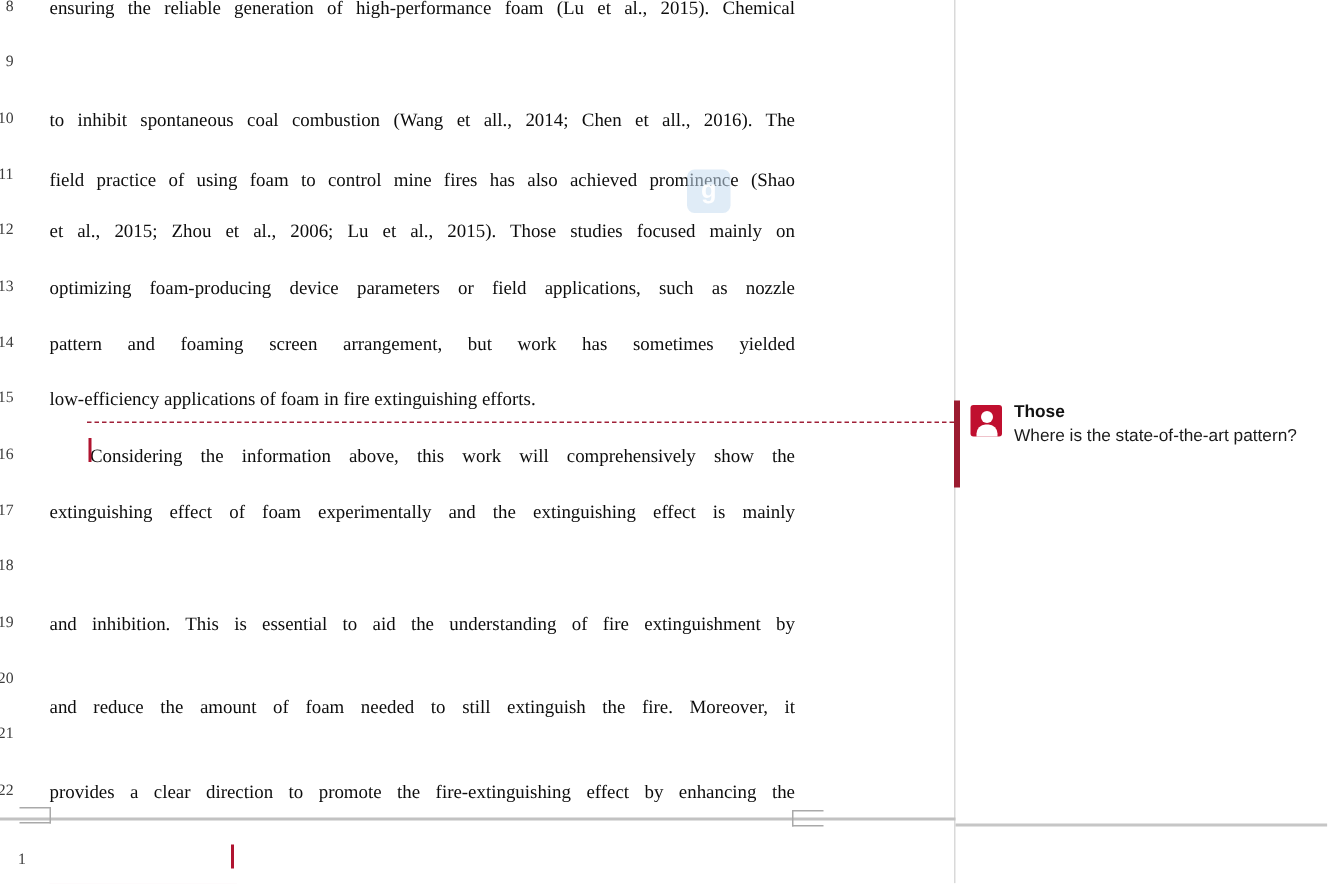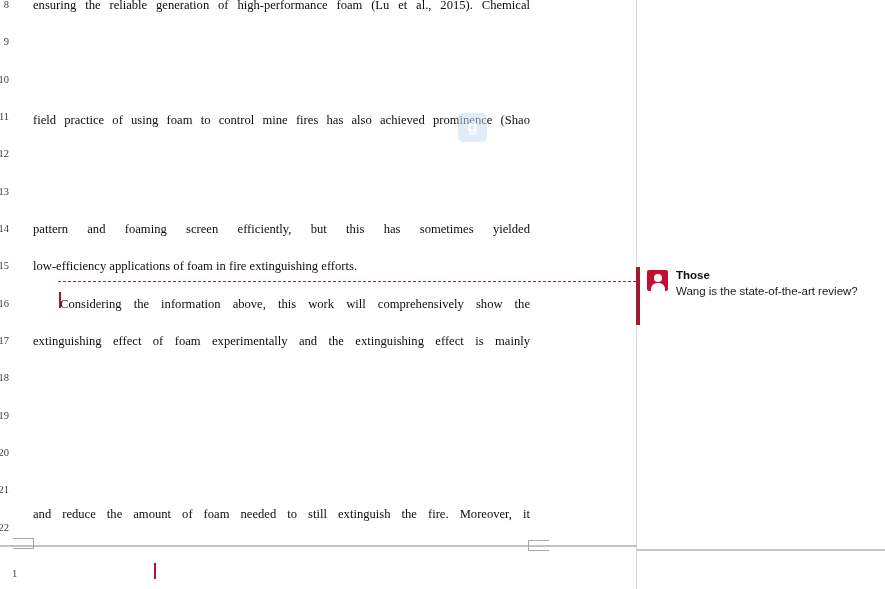--- a/index.html
+++ b/index.html
@@ -201,46 +201,51 @@
   <div class="lnum" style="top:293.7px">16</div>
   <div class="lnum" style="top:331px">17</div>
   <div class="lnum" style="top:368.3px">18</div>
   <div class="lnum" style="top:405.7px">19</div>
   <div class="lnum" style="top:443px">20</div>
   <div class="lnum" style="top:480.3px">21</div>
   <div class="lnum" style="top:517.7px">22</div>
   <div class="lnum lnum-p2" style="top:564px">1</div>
 
   <div class="ltext just" style="top:-5px">ensuring the reliable generation of high-performance foam (Lu et al., 2015). Chemical</div>
+  <div class="ltext just" style="top:69.7px">to inhibit spontaneous coal combustion (Wang et all., 2014; Chen et all., 2016). The</div>
   <div class="ltext just" style="top:110px">field practice of using foam to control mine fires has also achieved prominence (Shao</div>
-  <div class="ltext just" style="top:219px">pattern and foaming screen efficiently, but this has sometimes yielded</div>
+  <div class="ltext just" style="top:144.3px">et al., 2015; Zhou et al., 2006; Lu et al., 2015). Those studies focused mainly on</div>
+  <div class="ltext just" style="top:181.7px">optimizing foam-producing device parameters or field applications, such as nozzle</div>
+  <div class="ltext just" style="top:219px">pattern and foaming screen arrangement, but work has sometimes yielded</div>
   <div class="ltext" style="top:256.3px">low-efficiency applications of foam in fire extinguishing efforts.</div>
   <div class="ltext just" style="top:331px">extinguishing effect of foam experimentally and the extinguishing effect is mainly</div>
   <div class="ltext just indent" style="top:293.7px">Considering the information above, this work will comprehensively show the</div>
-  <div class="ltext just" style="top:504px">and reduce the amount of foam needed to still extinguish the fire. Moreover, it</div>
+  <div class="ltext just" style="top:405.7px">and inhibition. This is essential to aid the understanding of fire extinguishment by</div>
+  <div class="ltext just" style="top:461px">and reduce the amount of foam needed to still extinguish the fire. Moreover, it</div>
+  <div class="ltext just" style="top:517.7px">provides a clear direction to promote the fire-extinguishing effect by enhancing the</div>
 
   <div class="caret" style="left:59px;top:292px;height:16px"></div>
 
   <div class="caret" style="left:154px;top:563px;height:16px;width:2px"></div>
 
   <div class="anchor-dash"></div>
 
   <div class="float-widget">g</div>
 
   <div class="page-edge"></div>
 
   <div class="comment-bar"></div>
 
   <div class="comment-card">
     <div class="avatar">
       <div class="head"></div>
       <div class="body"></div>
     </div>
     <div class="comment-author">Those</div>
-    <div class="comment-text">Wang is the state-of-the-art review?</div>
+    <div class="comment-text">Where is the state-of-the-art pattern?</div>
   </div>
 
   <div class="pb-line-left"></div>
   <div class="pb-line-right"></div>
   <div class="pb-bracket-left"></div>
   <div class="pb-bracket-right"></div>
 
 </div>
 
 </body></html>

